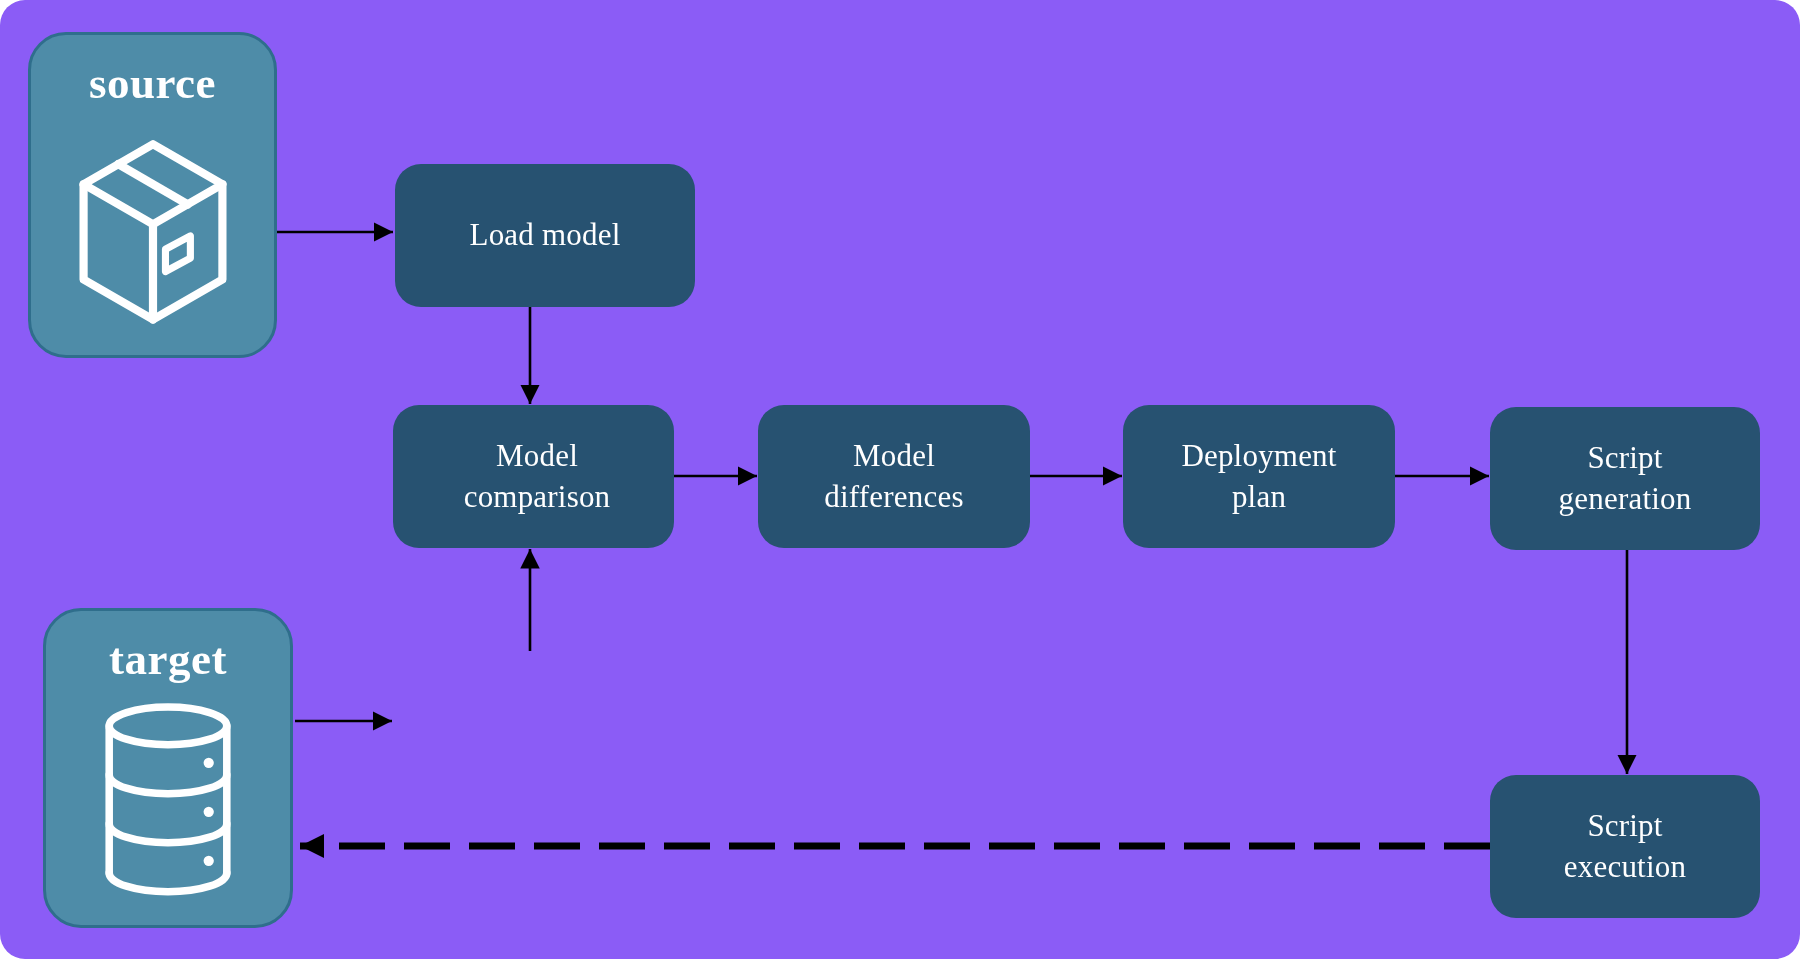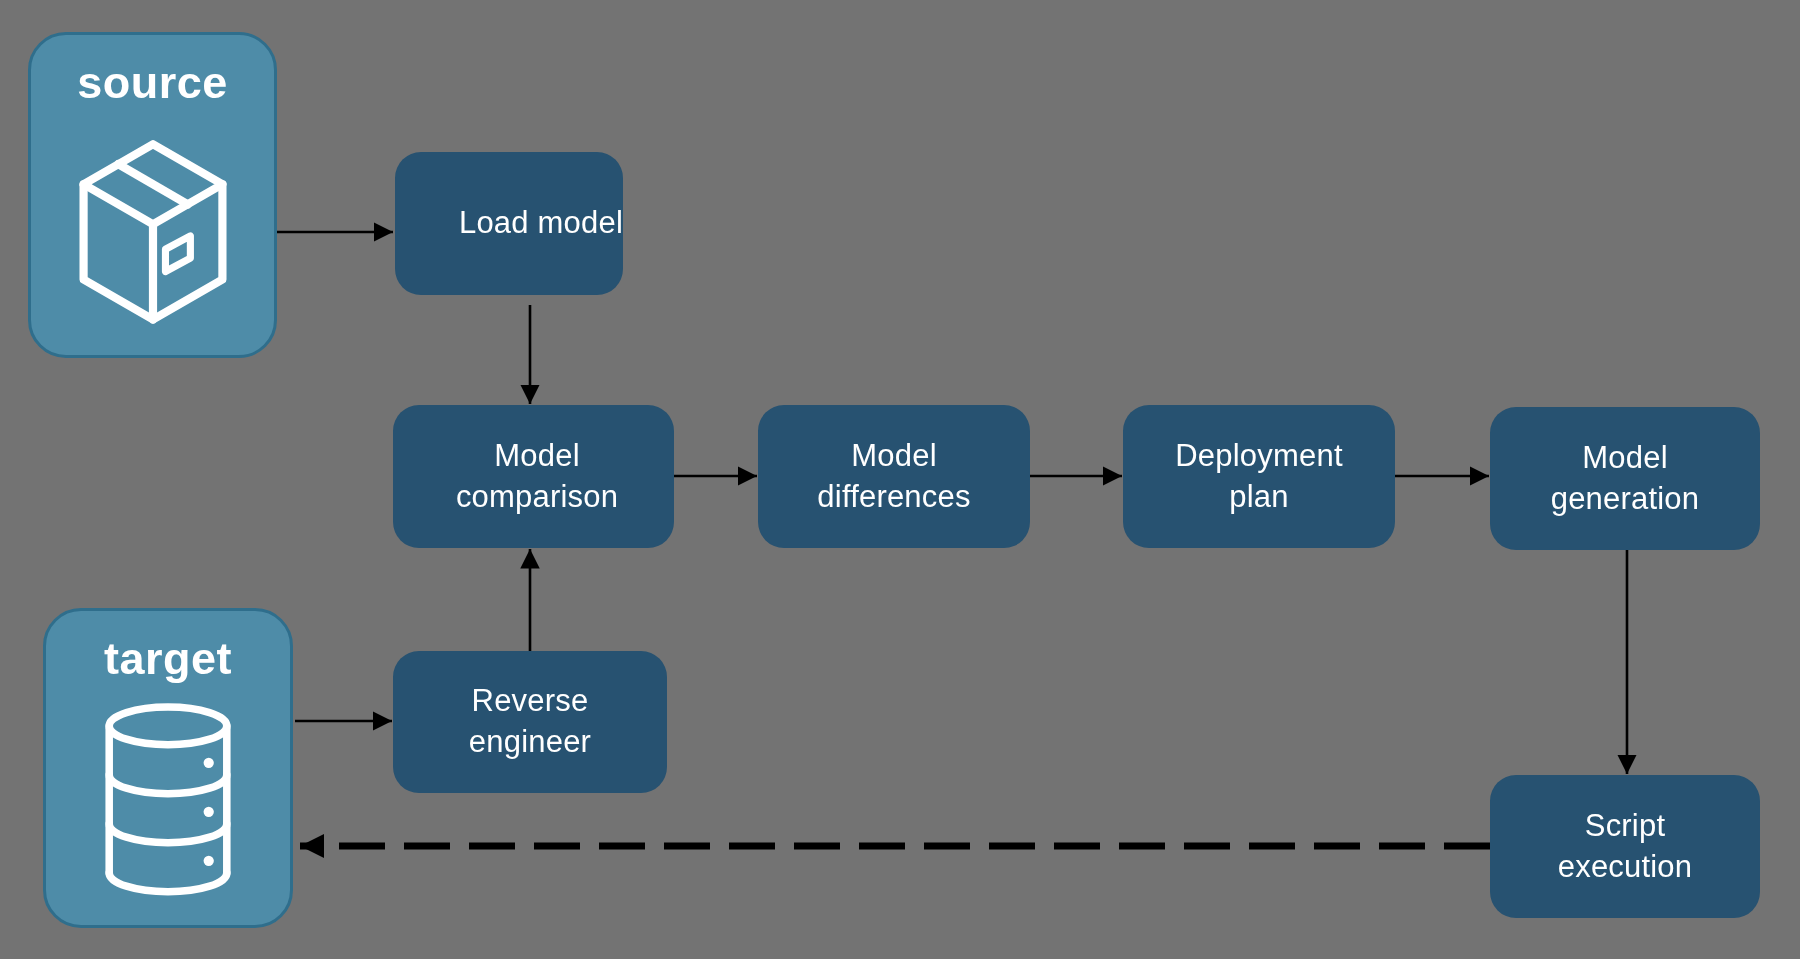--- a/index.html
+++ b/index.html
@@ -1,18 +1,18 @@
 <!DOCTYPE html>
 <html><head>
 <meta charset="utf-8">
 <style>
   html,body{margin:0;padding:0;background:#ffffff;}
   .canvas{
-    position:relative;width:1800px;height:959px;background:#737373;
-    font-family:Liberation Sans, sans-serif;overflow:hidden;
+    position:relative;width:1800px;height:959px;background:#8b5cf6;
+    font-family:Liberation Serif, serif;overflow:hidden;border-radius:25px;
   }
   .connector-layer{position:absolute;left:0;top:0;z-index:1;pointer-events:none;}
   .node{
     position:absolute;z-index:2;background:#275271;border-radius:26px;
     display:flex;align-items:center;justify-content:center;
   }
   .node .lbl{
     color:#ffffff;font-size:31px;line-height:1.32;text-align:center;
     max-width:200px;font-weight:400;letter-spacing:.2px;
   }
@@ -22,21 +22,21 @@
   }
   .endpoint .title{
     position:absolute;top:22px;left:0;right:0;text-align:center;
     color:#ffffff;font-size:45px;font-weight:700;letter-spacing:.5px;
   }
   .endpoint .icon{position:absolute;left:50%;transform:translateX(-50%);}
   #source-box{left:28px;top:32px;width:249px;height:326px;}
   #source-box .icon{top:96px;}
   #target-box{left:43px;top:608px;width:250px;height:320px;padding-left:13px;}
   #target-box .icon{top:90px;}
-  #node-load-model       {left:395px;top:152px;width:228px;height:143px;justify-content:flex-end;}
+  #node-load-model       {left:395px;top:164px;width:300px;height:143px;}
   #node-model-comparison {left:393px;top:405px;width:274px;height:143px;padding-left:7px;}
   #node-model-differences{left:758px;top:405px;width:272px;height:143px;}
   #node-deployment-plan  {left:1123px;top:405px;width:272px;height:143px;}
   #node-script-generation{left:1490px;top:407px;width:270px;height:143px;}
   #node-reverse-engineer {left:393px;top:651px;width:274px;height:142px;}
   #node-script-execution {left:1490px;top:775px;width:270px;height:143px;justify-content:center;}
 </style>
 </head>
 <body>
 
@@ -94,22 +94,19 @@
   <div class="node" id="node-model-comparison">
     <span class="lbl">Model comparison</span>
   </div>
   <div class="node" id="node-deployment-plan">
     <span class="lbl">Deployment plan</span>
   </div>
   <div class="node" id="node-model-differences">
     <span class="lbl">Model differences</span>
   </div>
   <div class="node" id="node-script-generation">
-    <span class="lbl">Model generation</span>
-  </div>
-  <div class="node" id="node-reverse-engineer">
-    <span class="lbl">Reverse engineer</span>
+    <span class="lbl">Script generation</span>
   </div>
   <div class="node" id="node-script-execution">
     <span class="lbl">Script execution</span>
   </div>
 
 </div>
 
 </body></html>

